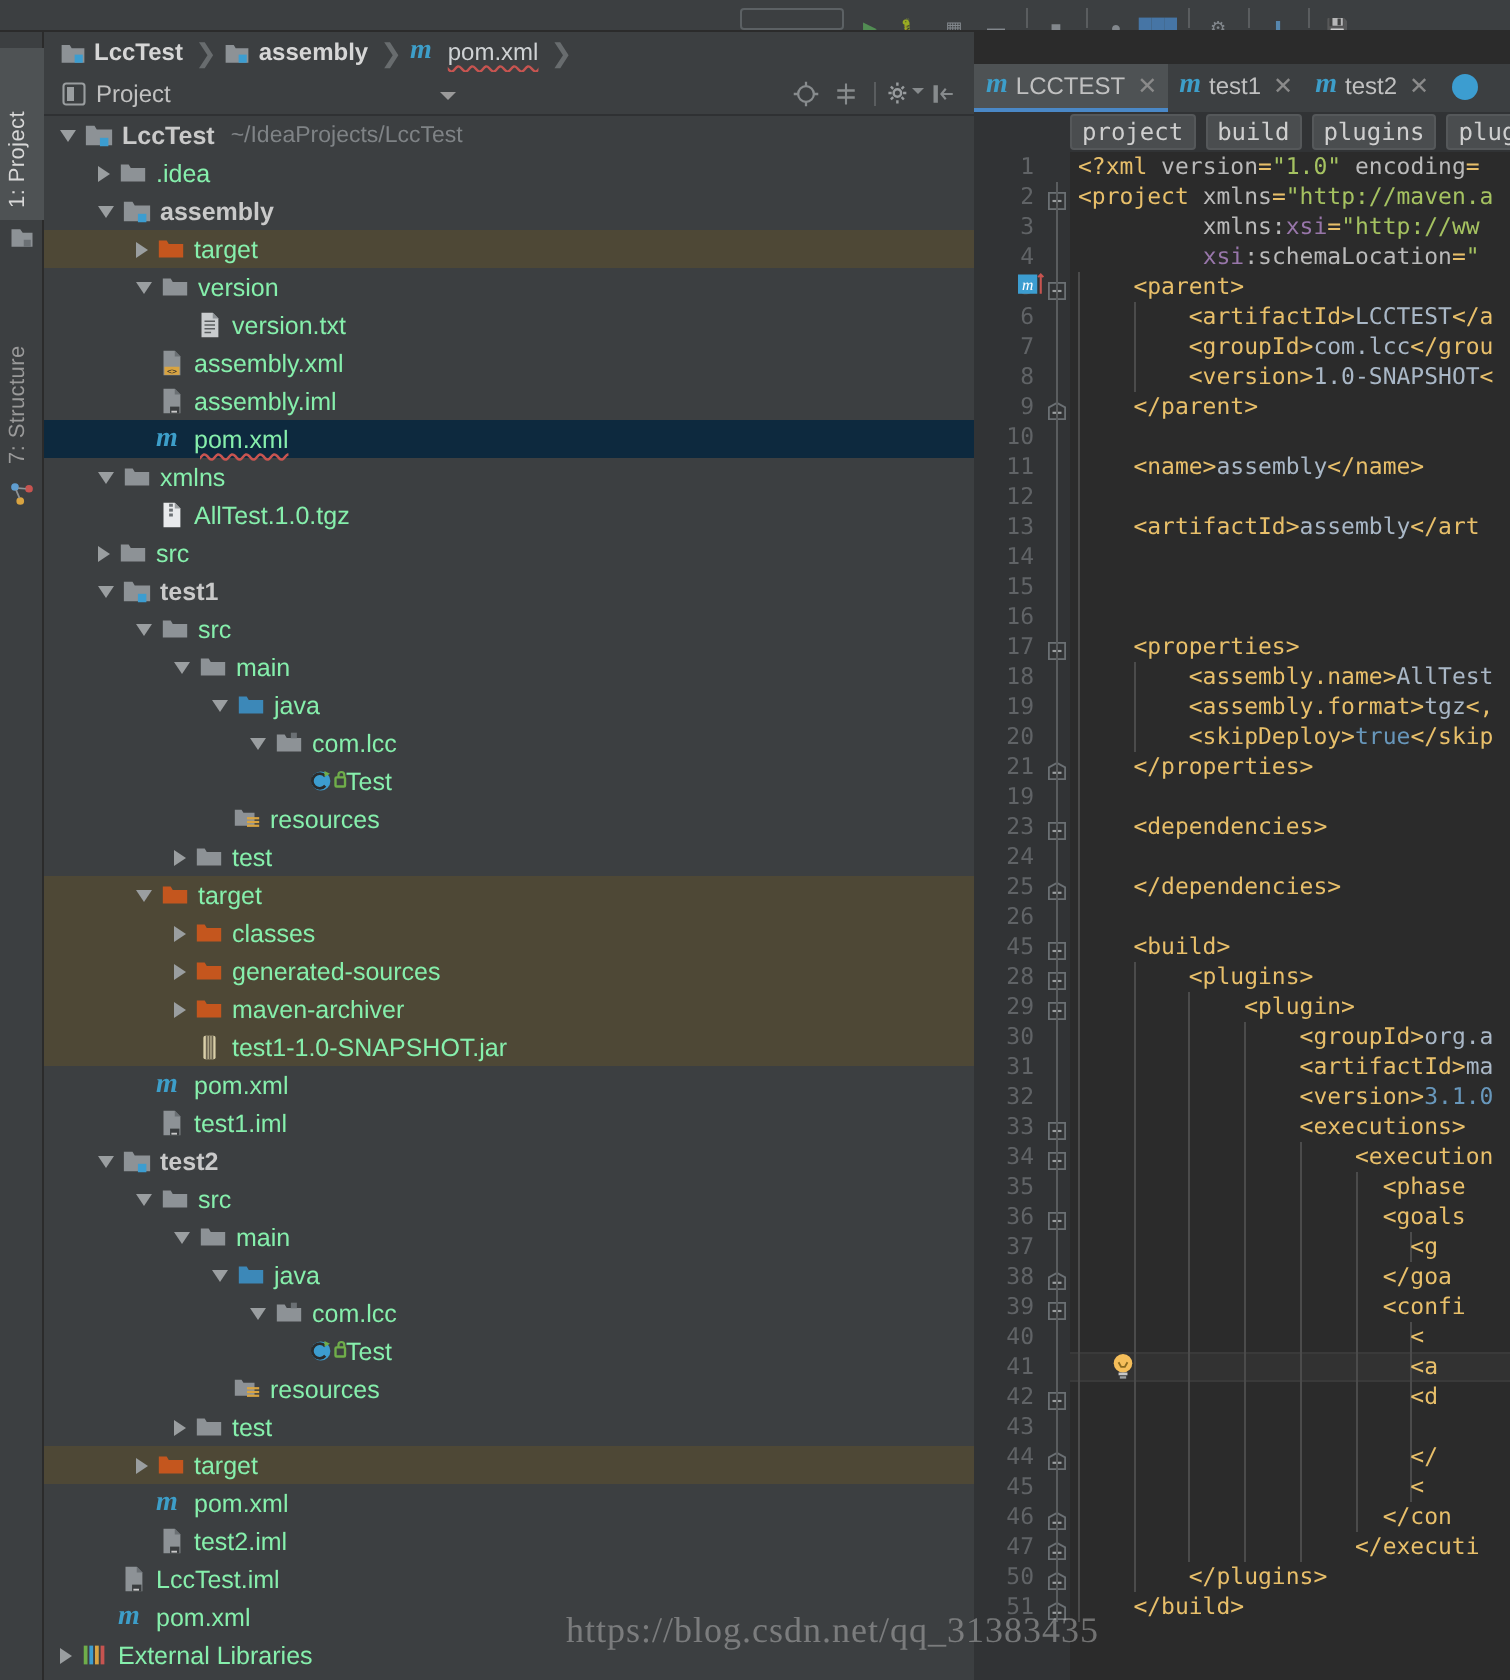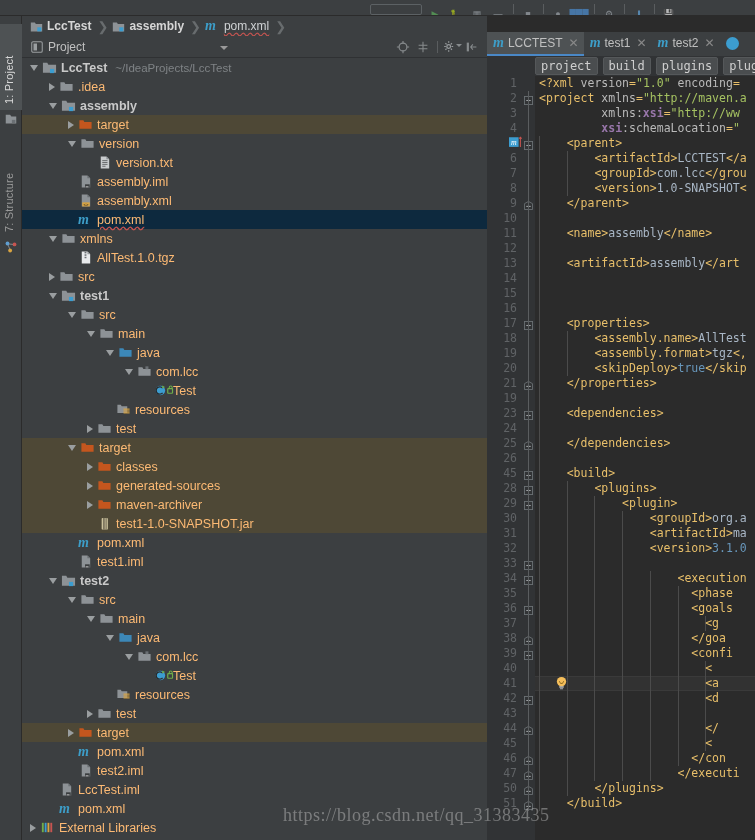--- a/index.html
+++ b/index.html
@@ -103,21 +103,21 @@
   }
   .arrow.closed {
     border-top: 4.5px solid transparent; border-bottom: 4.5px solid transparent;
     border-left: 6px solid #9a9ea0;
   }
   .arrow.open {
     border-left: 4.5px solid transparent; border-right: 4.5px solid transparent;
     border-top: 6px solid #9a9ea0;
   }
   .arrow.none { width: 6px; border: none; }
-  .tlabel { color: #fdba74; }
+  .tlabel { color: #86efac; }
   .tlabel.bold { font-weight: bold; color: #c9c9c9; }
   .tlabel.squiggle {
     text-decoration: underline wavy #c75450; text-underline-offset: 2px;
   }
   .tpath { color: #7f8386; font-size: 11.5px; margin-left: 8px; }
 
   
   .ic { flex:0 0 auto; width: 15px; height: 15px; margin-right: 4px; position: relative; }
   .ic svg { display:block; }
 
@@ -173,21 +173,21 @@
   }
   .fold {
     position: absolute; left: 37px; width: 9px; height: 9px; top: 3px;
   }
   .ctext {
     position: absolute; left: 52px; top:0;
   }
   .cl-tag { color: #e8bf6a; }
   .cl-attr { color: #bababa; }
   .cl-val { color: #a5c261; }
-  .cl-ns  { color: #9876aa; font-weight: bold; }
+  .cl-ns  { color: #9876aa; }
   .cl-txt { color: #a9b7c6; }
   .cl-kw  { color: #6897bb; }
   .cl-num { color: #6897bb; }
   .caret-line {
     position: absolute; left: 48px; width: 220px; height: 15px;
     background: #323232; border-top:1px solid #3a3a3a; border-bottom:1px solid #3a3a3a;
   }
   .indent-guide {
     position: absolute; width: 1px; background: #4b4b4b; top: 0;
   }
@@ -397,38 +397,38 @@
         </span>
         <span class="tlabel">version.txt</span>
       </div>
       <div class="row">
         <span style="flex: 0 0 auto; width: 46px;"></span>
         <span class="arrow none"></span>
         <span class="ic">
           <svg width="15" height="15" viewBox="0 0 16 16">
             <path d="M4 1.5h6l3 3v10H4z" fill="#8d9296"></path>
             <path d="M10 1.5l3 3h-3z" fill="#6b7074"></path>
+            <rect x="4.5" y="10" width="8" height="4.3" fill="#d9a441"></rect>
+            <text x="8.5" y="13.6" font-size="4.4" fill="#2b2b2b" text-anchor="middle" font-family="monospace">&lt;&gt;</text>
+          </svg>
+        </span>
+        <span class="tlabel">assembly.xml</span>
+      </div>
+      <div class="row">
+        <span style="flex: 0 0 auto; width: 46px;"></span>
+        <span class="arrow none"></span>
+        <span class="ic">
+          <svg width="15" height="15" viewBox="0 0 16 16">
+            <path d="M4 1.5h6l3 3v10H4z" fill="#8d9296"></path>
+            <path d="M10 1.5l3 3h-3z" fill="#6b7074"></path>
             <rect x="7.5" y="11" width="5" height="3.6" fill="#3a3d3f"></rect>
             <rect x="8.2" y="13.2" width="3" height="1" fill="#c9c9c9"></rect>
           </svg>
         </span>
         <span class="tlabel">assembly.iml</span>
-      </div>
-      <div class="row">
-        <span style="flex: 0 0 auto; width: 46px;"></span>
-        <span class="arrow none"></span>
-        <span class="ic">
-          <svg width="15" height="15" viewBox="0 0 16 16">
-            <path d="M4 1.5h6l3 3v10H4z" fill="#8d9296"></path>
-            <path d="M10 1.5l3 3h-3z" fill="#6b7074"></path>
-            <rect x="4.5" y="10" width="8" height="4.3" fill="#d9a441"></rect>
-            <text x="8.5" y="13.6" font-size="4.4" fill="#2b2b2b" text-anchor="middle" font-family="monospace">&lt;&gt;</text>
-          </svg>
-        </span>
-        <span class="tlabel">assembly.xml</span>
       </div>
       <div class="row sel">
         <span style="flex: 0 0 auto; width: 46px;"></span>
         <span class="arrow none"></span>
         <span class="ic"><span style="display:inline-block;width:15px;color:#3d9ec9;font-style:italic;font-weight:bold;font-family:'Liberation Serif',serif;font-size:14px;line-height:15px;">m</span></span>
         <span class="tlabel squiggle">pom.xml</span>
       </div>
       <div class="row">
         <span style="flex: 0 0 auto; width: 27px;"></span>
         <span class="arrow open"></span>
@@ -866,21 +866,21 @@
           <div class="cline"><div class="indent-guide" style="left: 52px; height: 15px;"></div><div class="indent-guide" style="left: 79.7px; height: 15px;"></div><div class="indent-guide" style="left: 107.4px; height: 15px;"></div><span class="lnum">29</span><span class="fold"><svg width="9" height="9" viewBox="0 0 10 10">
                 <rect x="0.5" y="0.5" width="9" height="9" fill="none" stroke="#6b7074"></rect>
                 <path d="M2.5 5h5" stroke="#9a9ea0" stroke-width="1.2"></path>
               </svg></span><div style="position: absolute; left: 41px; top: 0px; width: 1px; height: 15px; background: rgb(90, 93, 95);"></div><span class="ctext"><span class="cl-tag">            &lt;plugin&gt;</span></span></div>
           <div class="cline"><div class="indent-guide" style="left: 52px; height: 15px;"></div><div class="indent-guide" style="left: 79.7px; height: 15px;"></div><div class="indent-guide" style="left: 107.4px; height: 15px;"></div><div class="indent-guide" style="left: 135.1px; height: 15px;"></div><span class="lnum">30</span><div style="position: absolute; left: 41px; top: 0px; width: 1px; height: 15px; background: rgb(90, 93, 95);"></div><span class="ctext"><span class="cl-tag">                &lt;groupId&gt;</span><span class="cl-txt">org.a</span></span></div>
           <div class="cline"><div class="indent-guide" style="left: 52px; height: 15px;"></div><div class="indent-guide" style="left: 79.7px; height: 15px;"></div><div class="indent-guide" style="left: 107.4px; height: 15px;"></div><div class="indent-guide" style="left: 135.1px; height: 15px;"></div><span class="lnum">31</span><div style="position: absolute; left: 41px; top: 0px; width: 1px; height: 15px; background: rgb(90, 93, 95);"></div><span class="ctext"><span class="cl-tag">                &lt;artifactId&gt;</span><span class="cl-txt">ma</span></span></div>
           <div class="cline"><div class="indent-guide" style="left: 52px; height: 15px;"></div><div class="indent-guide" style="left: 79.7px; height: 15px;"></div><div class="indent-guide" style="left: 107.4px; height: 15px;"></div><div class="indent-guide" style="left: 135.1px; height: 15px;"></div><span class="lnum">32</span><div style="position: absolute; left: 41px; top: 0px; width: 1px; height: 15px; background: rgb(90, 93, 95);"></div><span class="ctext"><span class="cl-tag">                &lt;version&gt;</span><span class="cl-num">3.1.0</span></span></div>
           <div class="cline"><div class="indent-guide" style="left: 52px; height: 15px;"></div><div class="indent-guide" style="left: 79.7px; height: 15px;"></div><div class="indent-guide" style="left: 107.4px; height: 15px;"></div><div class="indent-guide" style="left: 135.1px; height: 15px;"></div><span class="lnum">33</span><span class="fold"><svg width="9" height="9" viewBox="0 0 10 10">
                 <rect x="0.5" y="0.5" width="9" height="9" fill="none" stroke="#6b7074"></rect>
                 <path d="M2.5 5h5" stroke="#9a9ea0" stroke-width="1.2"></path>
-              </svg></span><div style="position: absolute; left: 41px; top: 0px; width: 1px; height: 15px; background: rgb(90, 93, 95);"></div></div>
+              </svg></span><div style="position: absolute; left: 41px; top: 0px; width: 1px; height: 15px; background: rgb(90, 93, 95);"></div><span class="ctext"><span class="cl-tag">                &lt;executions&gt;</span></span></div>
           <div class="cline"><div class="indent-guide" style="left: 52px; height: 15px;"></div><div class="indent-guide" style="left: 79.7px; height: 15px;"></div><div class="indent-guide" style="left: 107.4px; height: 15px;"></div><div class="indent-guide" style="left: 135.1px; height: 15px;"></div><div class="indent-guide" style="left: 162.8px; height: 15px;"></div><span class="lnum">34</span><span class="fold"><svg width="9" height="9" viewBox="0 0 10 10">
                 <rect x="0.5" y="0.5" width="9" height="9" fill="none" stroke="#6b7074"></rect>
                 <path d="M2.5 5h5" stroke="#9a9ea0" stroke-width="1.2"></path>
               </svg></span><div style="position: absolute; left: 41px; top: 0px; width: 1px; height: 15px; background: rgb(90, 93, 95);"></div><span class="ctext"><span class="cl-tag">                    &lt;execution</span></span></div>
           <div class="cline"><div class="indent-guide" style="left: 52px; height: 15px;"></div><div class="indent-guide" style="left: 79.7px; height: 15px;"></div><div class="indent-guide" style="left: 107.4px; height: 15px;"></div><div class="indent-guide" style="left: 135.1px; height: 15px;"></div><div class="indent-guide" style="left: 162.8px; height: 15px;"></div><div class="indent-guide" style="left: 190.5px; height: 15px;"></div><span class="lnum">35</span><div style="position: absolute; left: 41px; top: 0px; width: 1px; height: 15px; background: rgb(90, 93, 95);"></div><span class="ctext"><span class="cl-tag">                      &lt;phase</span></span></div>
           <div class="cline"><div class="indent-guide" style="left: 52px; height: 15px;"></div><div class="indent-guide" style="left: 79.7px; height: 15px;"></div><div class="indent-guide" style="left: 107.4px; height: 15px;"></div><div class="indent-guide" style="left: 135.1px; height: 15px;"></div><div class="indent-guide" style="left: 162.8px; height: 15px;"></div><div class="indent-guide" style="left: 190.5px; height: 15px;"></div><span class="lnum">36</span><span class="fold"><svg width="9" height="9" viewBox="0 0 10 10">
                 <rect x="0.5" y="0.5" width="9" height="9" fill="none" stroke="#6b7074"></rect>
                 <path d="M2.5 5h5" stroke="#9a9ea0" stroke-width="1.2"></path>
               </svg></span><div style="position: absolute; left: 41px; top: 0px; width: 1px; height: 15px; background: rgb(90, 93, 95);"></div><span class="ctext"><span class="cl-tag">                      &lt;goals</span></span></div>
           <div class="cline"><div class="indent-guide" style="left: 52px; height: 15px;"></div><div class="indent-guide" style="left: 79.7px; height: 15px;"></div><div class="indent-guide" style="left: 107.4px; height: 15px;"></div><div class="indent-guide" style="left: 135.1px; height: 15px;"></div><div class="indent-guide" style="left: 162.8px; height: 15px;"></div><div class="indent-guide" style="left: 190.5px; height: 15px;"></div><div class="indent-guide" style="left: 218.2px; height: 15px;"></div><span class="lnum">37</span><div style="position: absolute; left: 41px; top: 0px; width: 1px; height: 15px; background: rgb(90, 93, 95);"></div><span class="ctext"><span class="cl-tag">                        &lt;g</span></span></div>

